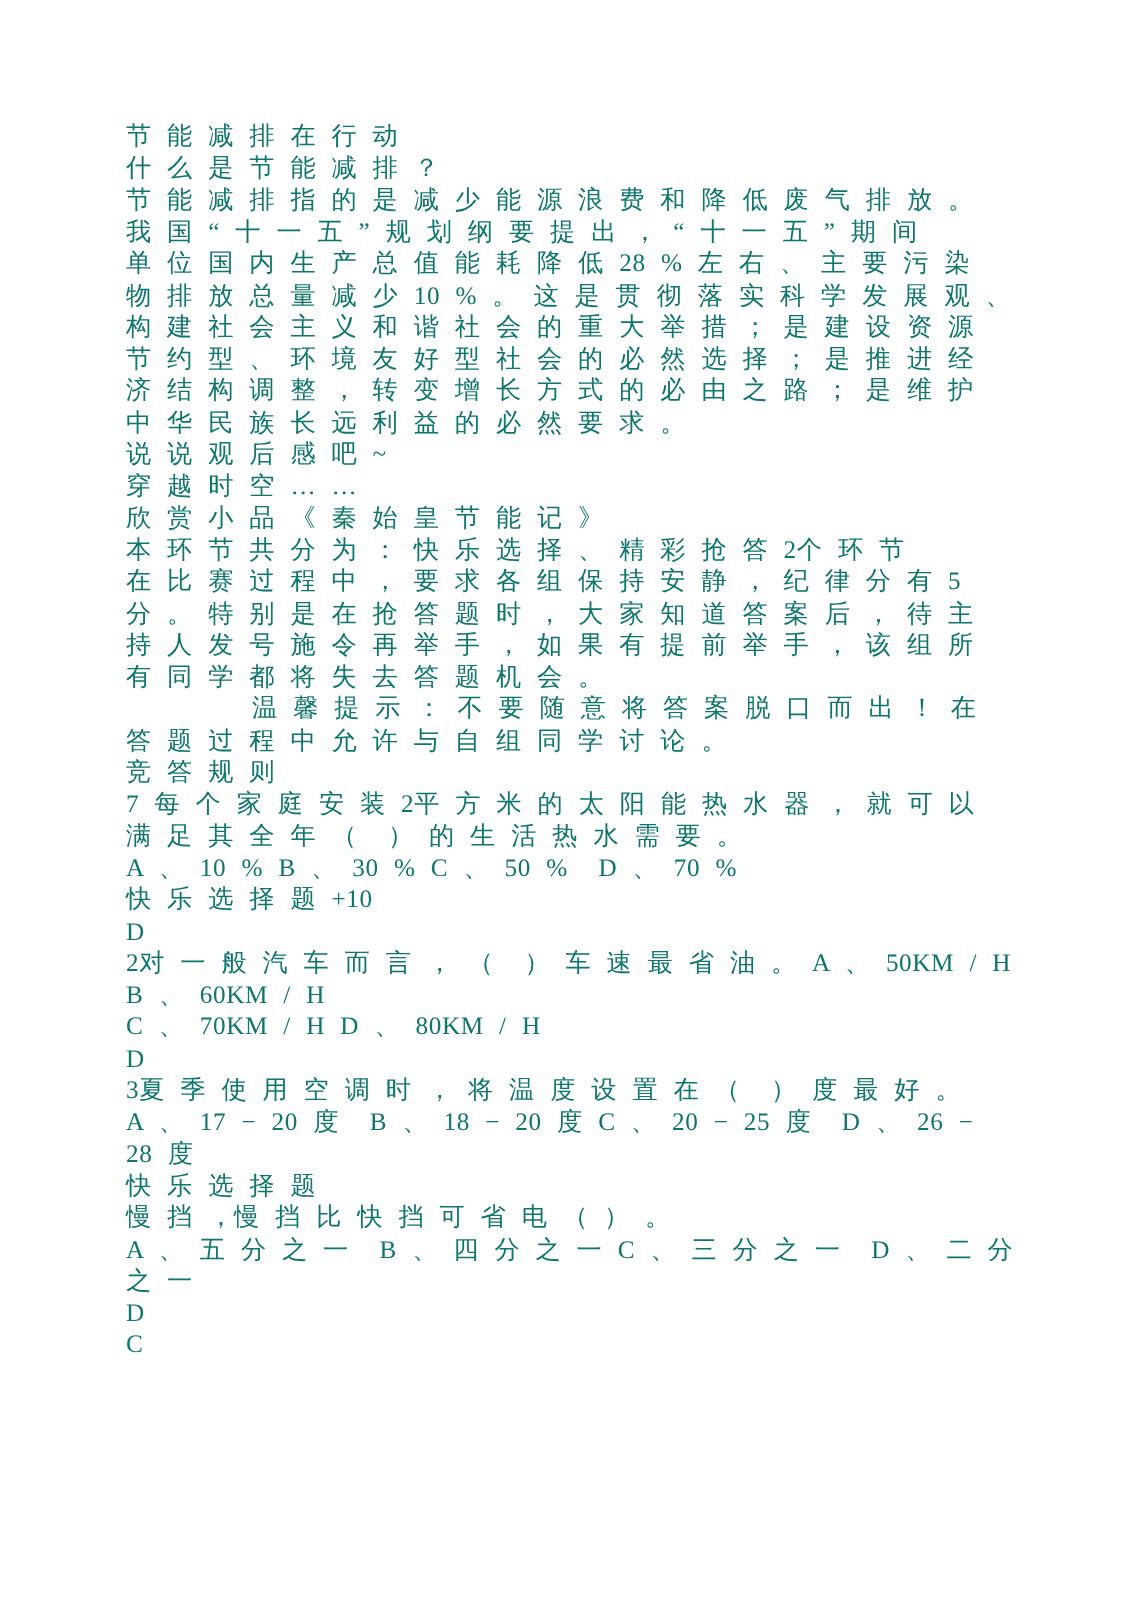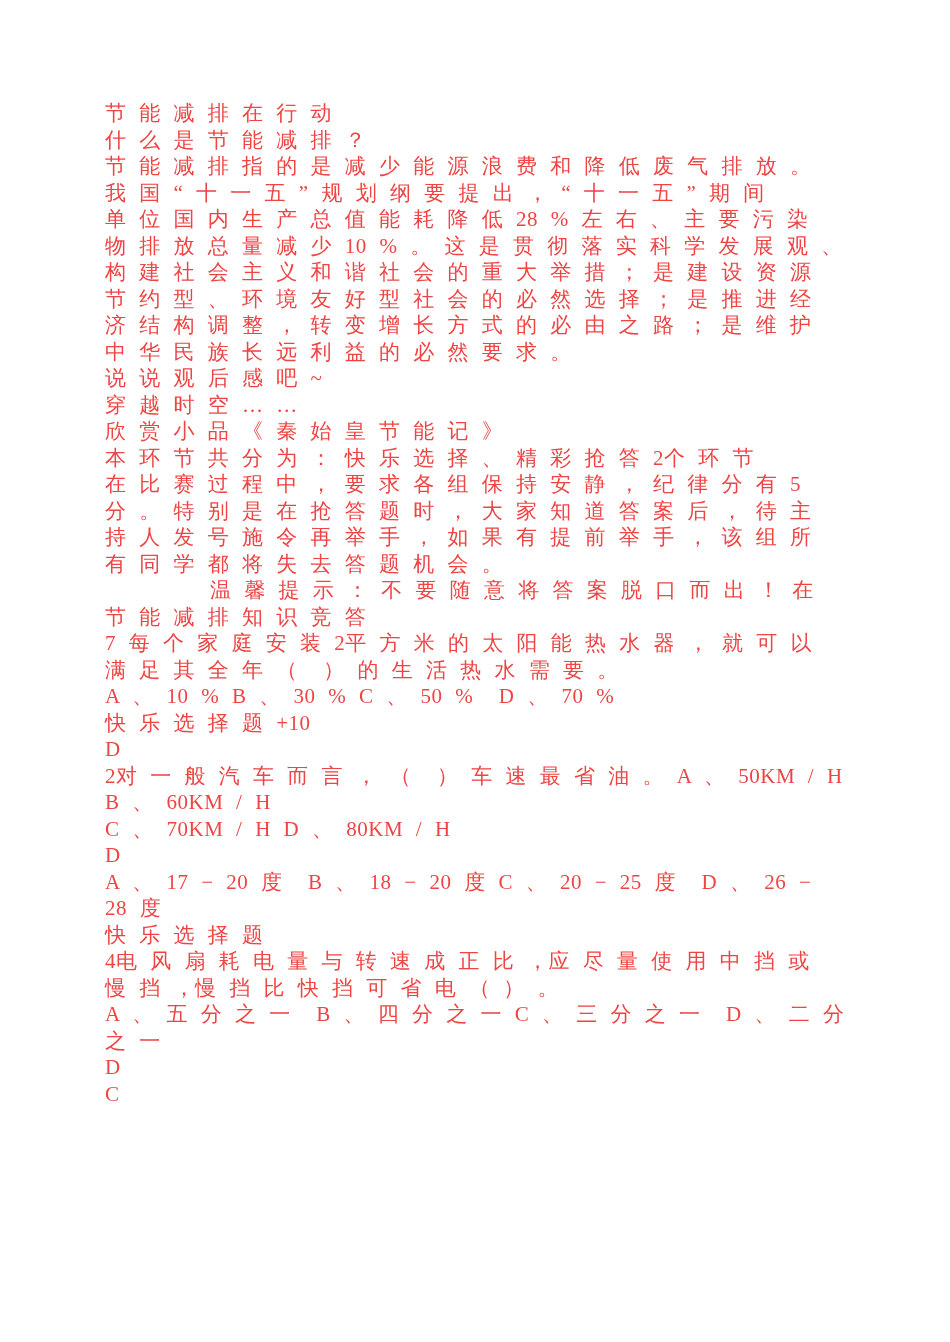--- a/index.html
+++ b/index.html
@@ -18,21 +18,21 @@
   .doc-lines {
     position: absolute;
     top: 100px;
     left: 105px;
     right: 95px;
   }
   .line {
     font-family: "Liberation Serif", "DejaVu Serif", serif;
     font-size: 21px;
     line-height: 26.5px;
-    color: #ef4444;
+    color: #0f766e;
     white-space: pre;
     word-spacing: 7px;
     letter-spacing: 0.5px;
   }
   .line.indent {
     padding-left: 105px;
   }
 </style>
 </head>
 <body>
@@ -51,33 +51,34 @@
       <div class="line">中 华 民 族 长 远 利 益 的 必 然 要 求 。</div>
       <div class="line">说 说 观 后 感 吧 ~</div>
       <div class="line">穿 越 时 空 … …</div>
       <div class="line">欣 赏 小 品 《 秦 始 皇 节 能 记 》</div>
       <div class="line">本 环 节 共 分 为 ： 快 乐 选 择 、 精 彩 抢 答 2个 环 节</div>
       <div class="line">在 比 赛 过 程 中 ， 要 求 各 组 保 持 安 静 ， 纪 律 分 有 5</div>
       <div class="line">分 。 特 别 是 在 抢 答 题 时 ， 大 家 知 道 答 案 后 ， 待 主</div>
       <div class="line">持 人 发 号 施 令 再 举 手 ， 如 果 有 提 前 举 手 ， 该 组 所</div>
       <div class="line">有 同 学 都 将 失 去 答 题 机 会 。</div>
       <div class="line indent">温 馨 提 示 ： 不 要 随 意 将 答 案 脱 口 而 出 ！ 在</div>
-      <div class="line">节 能 减 排 知 识 竞 答</div>
+      <div class="line">答 题 过 程 中 允 许 与 自 组 同 学 讨 论 。</div>
+      <div class="line">竞 答 规 则</div>
       <div class="line">7 每 个 家 庭 安 装 2平 方 米 的 太 阳 能 热 水 器 ， 就 可 以</div>
       <div class="line">满 足 其 全 年 （  ） 的 生 活 热 水 需 要 。</div>
       <div class="line">A 、 10 % B 、 30 % C 、 50 %  D 、 70 %</div>
       <div class="line">快 乐 选 择 题 +10</div>
       <div class="line">D</div>
       <div class="line">2对 一 般 汽 车 而 言 ， （  ） 车 速 最 省 油 。 A 、 50KM / H</div>
       <div class="line">B 、 60KM / H</div>
       <div class="line">C 、 70KM / H D 、 80KM / H</div>
       <div class="line">D</div>
+      <div class="line">3夏 季 使 用 空 调 时 ， 将 温 度 设 置 在 （  ） 度 最 好 。</div>
       <div class="line">A 、 17 − 20 度  B 、 18 − 20 度 C 、 20 − 25 度  D 、 26 −</div>
       <div class="line">28 度</div>
       <div class="line">快 乐 选 择 题</div>
-      <div class="line">4电 风 扇 耗 电 量 与 转 速 成 正 比 ，应 尽 量 使 用 中 挡 或</div>
       <div class="line">慢 挡 ，慢 挡 比 快 挡 可 省 电 （ ） 。</div>
       <div class="line">A 、 五 分 之 一  B 、 四 分 之 一 C 、 三 分 之 一  D 、 二 分</div>
       <div class="line">之 一</div>
       <div class="line">D</div>
       <div class="line">C</div>
     </div>
 </div>
 
 </body></html>

